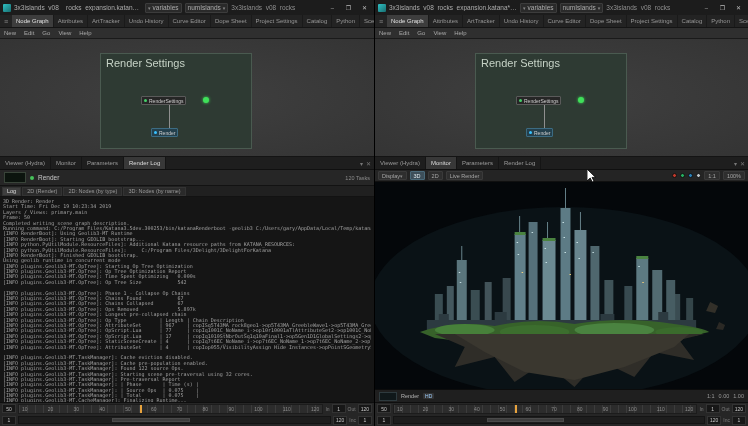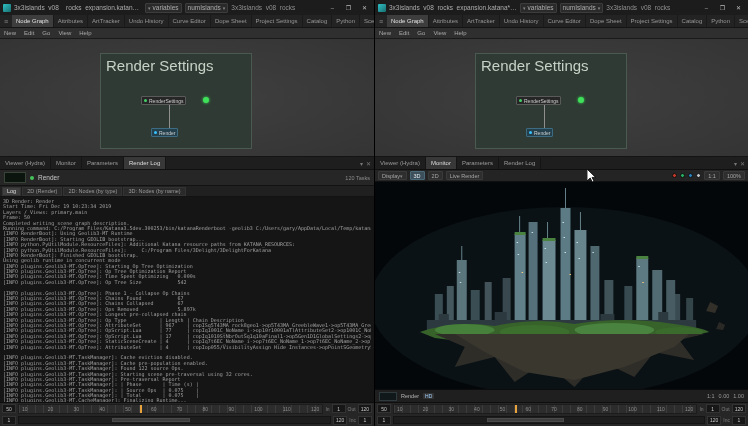--- a/index.html
+++ b/index.html
@@ -24,21 +24,21 @@
   .ptab { display: flex; align-items: center; padding: 0 4px; border-right: 1px solid #1a1a1a; white-space: nowrap; }
   .ptab.active { background: #3d3d3d; color: #e0e0e0; }
 
   
   .menubar { height: 11px; background: #2f2f2f; border-bottom: 1px solid #1a1a1a; display: flex; align-items: center; font-size: 6px; color: #a8a8a8; flex: 0 0 auto; }
   .menu-item { padding: 0 4px; }
 
   
   .nodegraph { height: 118px; background: radial-gradient(ellipse at center, #404040, #343434); position: relative; flex: 0 0 auto; border-bottom: 1px solid #141414; }
   .backdrop { position: absolute; left: 100px; top: 14px; width: 152px; height: 96px; background: #2e3a33; border: 1px solid #4a5a50; }
-  .backdrop-title { position: absolute; left: 5px; top: 3px; font-size: 15px; color: #c6d2c6; }
+  .backdrop-title { position: absolute; left: 5px; top: 3px; font-size: 11px; color: #c6d2c6; }
   .kn-node { position: absolute; height: 9px; display: flex; align-items: center; gap: 2px; font-size: 5px; color: #cfcfcf; background: #262626; border: 1px solid #5a5a5a; padding: 0 2px; border-radius: 1px; white-space: nowrap; }
   .kn-led { width: 3px; height: 3px; border-radius: 50%; flex: 0 0 auto; }
   .node1 { left: 40px; top: 42px; }
   .node1 .kn-led { background: #45d06a; }
   .node2 { left: 50px; top: 74px; background: #24404d; border-color: #3c6b82; }
   .node2 .kn-led { background: #39c2ff; }
   .wire { position: absolute; left: 68px; top: 51px; width: 1px; height: 23px; background: #8f8f8f; }
   .view-flag { position: absolute; left: 102px; top: 43px; width: 6px; height: 6px; border-radius: 50%; background: #3fe05a; box-shadow: 0 0 3px #3fe05a; }
 
   

